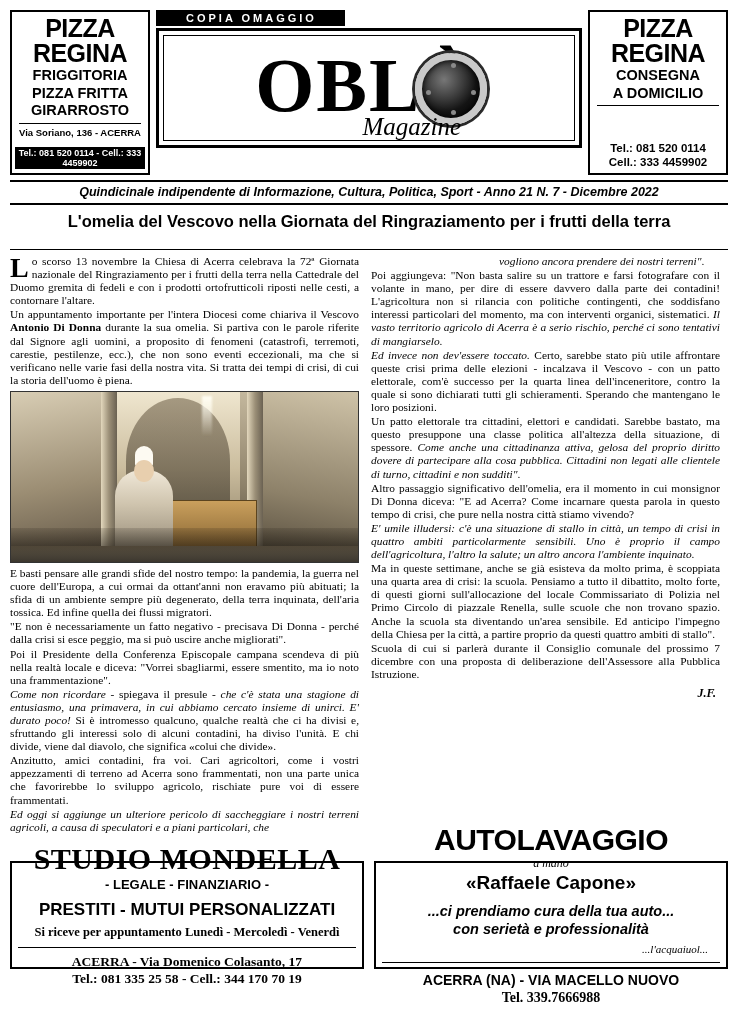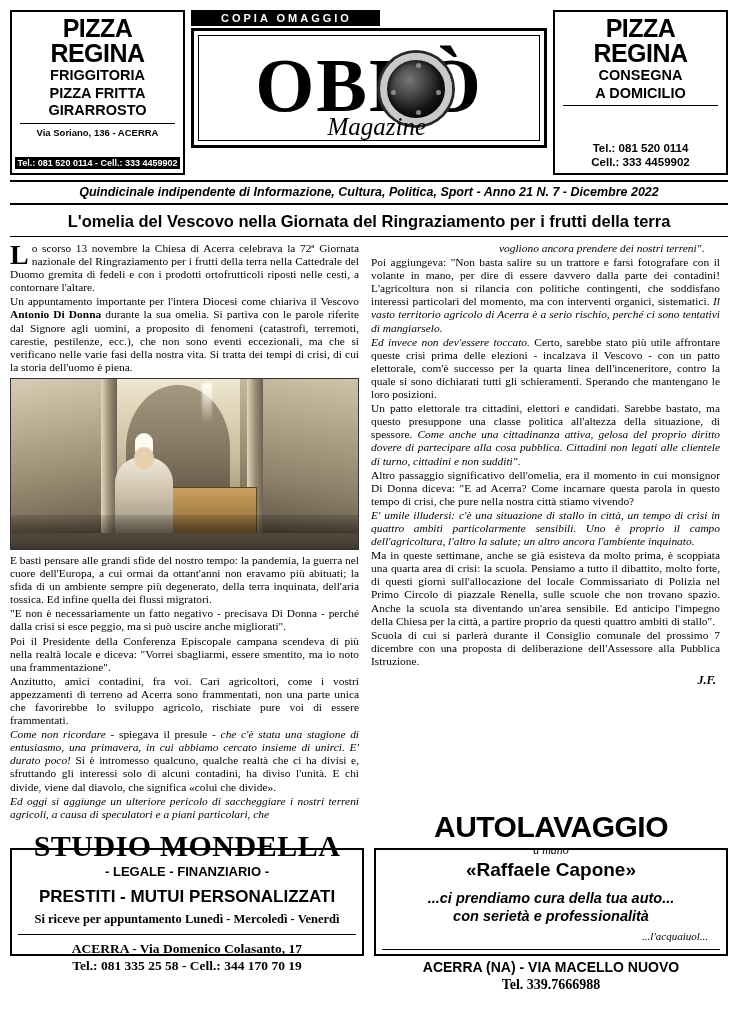--- a/index.html
+++ b/index.html
@@ -21,21 +21,21 @@
 
   
   .masthead {
     display: flex;
     align-items: stretch;
     gap: 6px;
     height: 165px;
   }
   .ad-box {
     border: 2px solid #000;
-    width: 175px;
+    width: 140px;
     display: flex;
     flex-direction: column;
     align-items: center;
     justify-content: flex-start;
     padding: 4px 3px;
     background: #fff;
   }
   .ad-title {
     font-family: "Liberation Sans", sans-serif;
     font-weight: bold;
@@ -169,21 +169,21 @@
     font-size: 12.5px;
     padding: 3px 0 4px 0;
   }
 
   
   .headline {
     text-align: center;
     font-family: "Liberation Sans", sans-serif;
     font-weight: bold;
     font-size: 16.5px;
-    padding: 7px 0 5px 0;
+    padding: 7px 0 18px 0;
     border-bottom: 1.5px solid #000;
     margin-bottom: 5px;
   }
 
   
   .article {
     display: flex;
     gap: 12px;
     height: 600px;
   }
@@ -442,22 +442,22 @@
         <div class="ph-figure">
             <span class="mitre"></span>
             <span class="head"></span>
           </div>
         <div class="ph-floor"></div>
         <div class="ph-crowd"></div>
       </div>
       <p>E basti pensare alle grandi sfide del nostro tempo: la pandemia, la guerra nel cuore dell'Europa, a cui ormai da ottant'anni non eravamo più abituati; la sfida di un ambiente sempre più degenerato, della terra inquinata, dell'aria tossica. Ed infine quella dei flussi migratori.</p>
       <p>"E non è necessariamente un fatto negativo - precisava Di Donna - perché dalla crisi si esce peggio, ma si può uscire anche migliorati".</p>
       <p>Poi il Presidente della Conferenza Episcopale campana scendeva di più nella realtà locale e diceva: "Vorrei sbagliarmi, essere smentito, ma io noto una frammentazione".</p>
+      <p><i>Come non ricordare</i> - spiegava il presule - <i>che c'è stata una stagione di entusiasmo, una primavera, in cui abbiamo cercato insieme di unirci. E' durato poco!</i> Si è intromesso qualcuno, qualche realtà che ci ha divisi e, sfruttando gli interessi solo di alcuni contadini, ha diviso l'unità. E chi divide, viene dal diavolo, che significa «colui che divide».</p>
       <p>Anzitutto, amici contadini, fra voi. Cari agricoltori, come i vostri appezzamenti di terreno ad Acerra sono frammentati, non una parte unica che favorirebbe lo sviluppo agricolo, rischiate pure voi di essere frammentati.</p>
-      <p><i>Come non ricordare</i> - spiegava il presule - <i>che c'è stata una stagione di entusiasmo, una primavera, in cui abbiamo cercato insieme di unirci. E' durato poco!</i> Si è intromesso qualcuno, qualche realtà che ci ha divisi e, sfruttando gli interessi solo di alcuni contadini, ha diviso l'unità. E chi divide, viene dal diavolo, che significa «colui che divide».</p>
       <p><i>Ed oggi si aggiunge un ulteriore pericolo di saccheggiare i nostri terreni agricoli, a causa di speculatori e a piani particolari, che</i></p>
     </div>
 
     <div class="col">
       <p style="padding-left:128px"><i>vogliono ancora prendere dei nostri terreni"</i>.</p>
       <p>Poi aggiungeva: "Non basta salire su un trattore e farsi fotografare con il volante in mano, per dire di essere davvero dalla parte dei contadini! L'agricoltura non si rilancia con politiche contingenti, che soddisfano interessi particolari del momento, ma con interventi organici, sistematici. <i>Il vasto territorio agricolo di Acerra è a serio rischio, perché ci sono tentativi di mangiarselo.</i></p>
       <p><i>Ed invece non dev'essere toccato.</i> Certo, sarebbe stato più utile affrontare queste crisi prima delle elezioni - incalzava il Vescovo - con un patto elettorale, com'è successo per la quarta linea dell'inceneritore, contro la quale si sono dichiarati tutti gli schieramenti. Sperando che mantengano le loro posizioni.</p>
       <p>Un patto elettorale tra cittadini, elettori e candidati. Sarebbe bastato, ma questo presuppone una classe politica all'altezza della situazione, di spessore. <i>Come anche una cittadinanza attiva, gelosa del proprio diritto dovere di partecipare alla cosa pubblica. Cittadini non legati alle clientele di turno, cittadini e non sudditi"</i>.</p>
       <p>Altro passaggio significativo dell'omelia, era il momento in cui monsignor Di Donna diceva: "E ad Acerra? Come incarnare questa parola in questo tempo di crisi, che pure nella nostra città stiamo vivendo?</p>
       <p><i>E' umile illudersi: c'è una situazione di stallo in città, un tempo di crisi in quattro ambiti particolarmente sensibili. Uno è proprio il campo dell'agricoltura, l'altro la salute; un altro ancora l'ambiente inquinato.</i></p>

